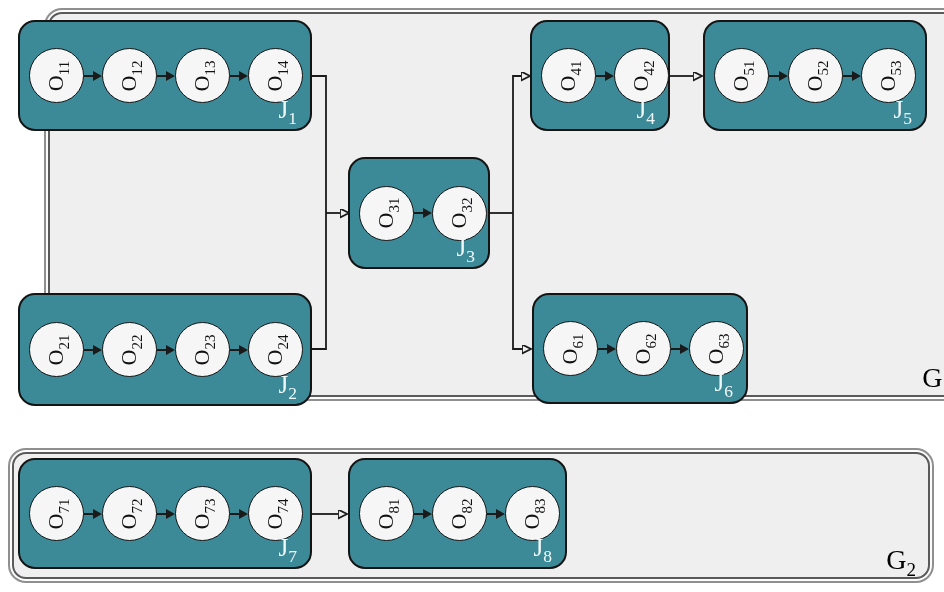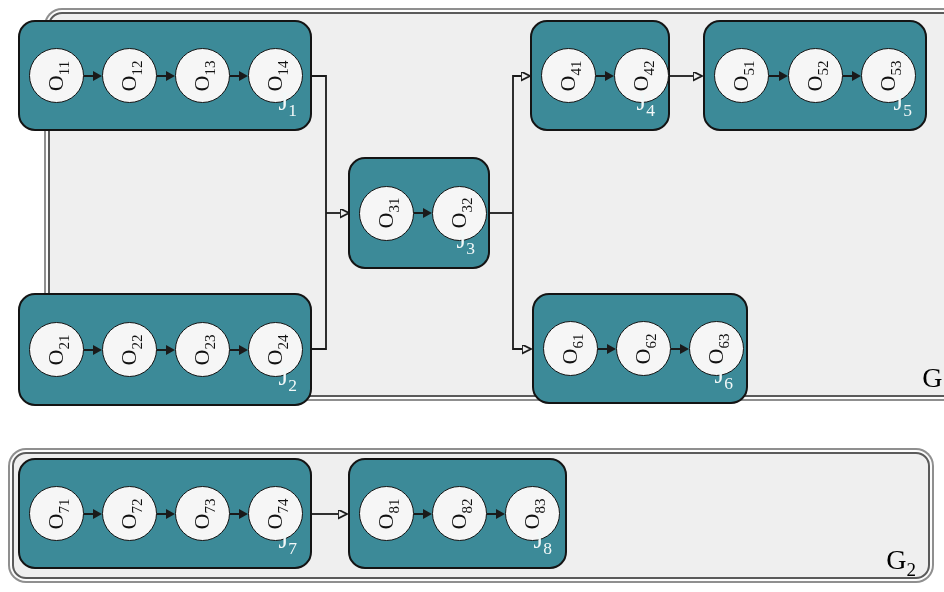--- a/index.html
+++ b/index.html
@@ -32,21 +32,21 @@
 
   
   .job {
     position:absolute;
     background:var(--job-fill);
     border:2px solid var(--job-border);
     border-radius:17px;
   }
   .job-label {
     position:absolute;
-    right:13px; bottom:12px;
+    right:13px; bottom:4px;
     font-size:25px;
     color:var(--job-label);
     line-height:1.15;
   }
   .job-label sub { font-size:0.7em; line-height:0; }
 
   
   .ops {
     position:absolute;
     left:0; top:0; right:0;

